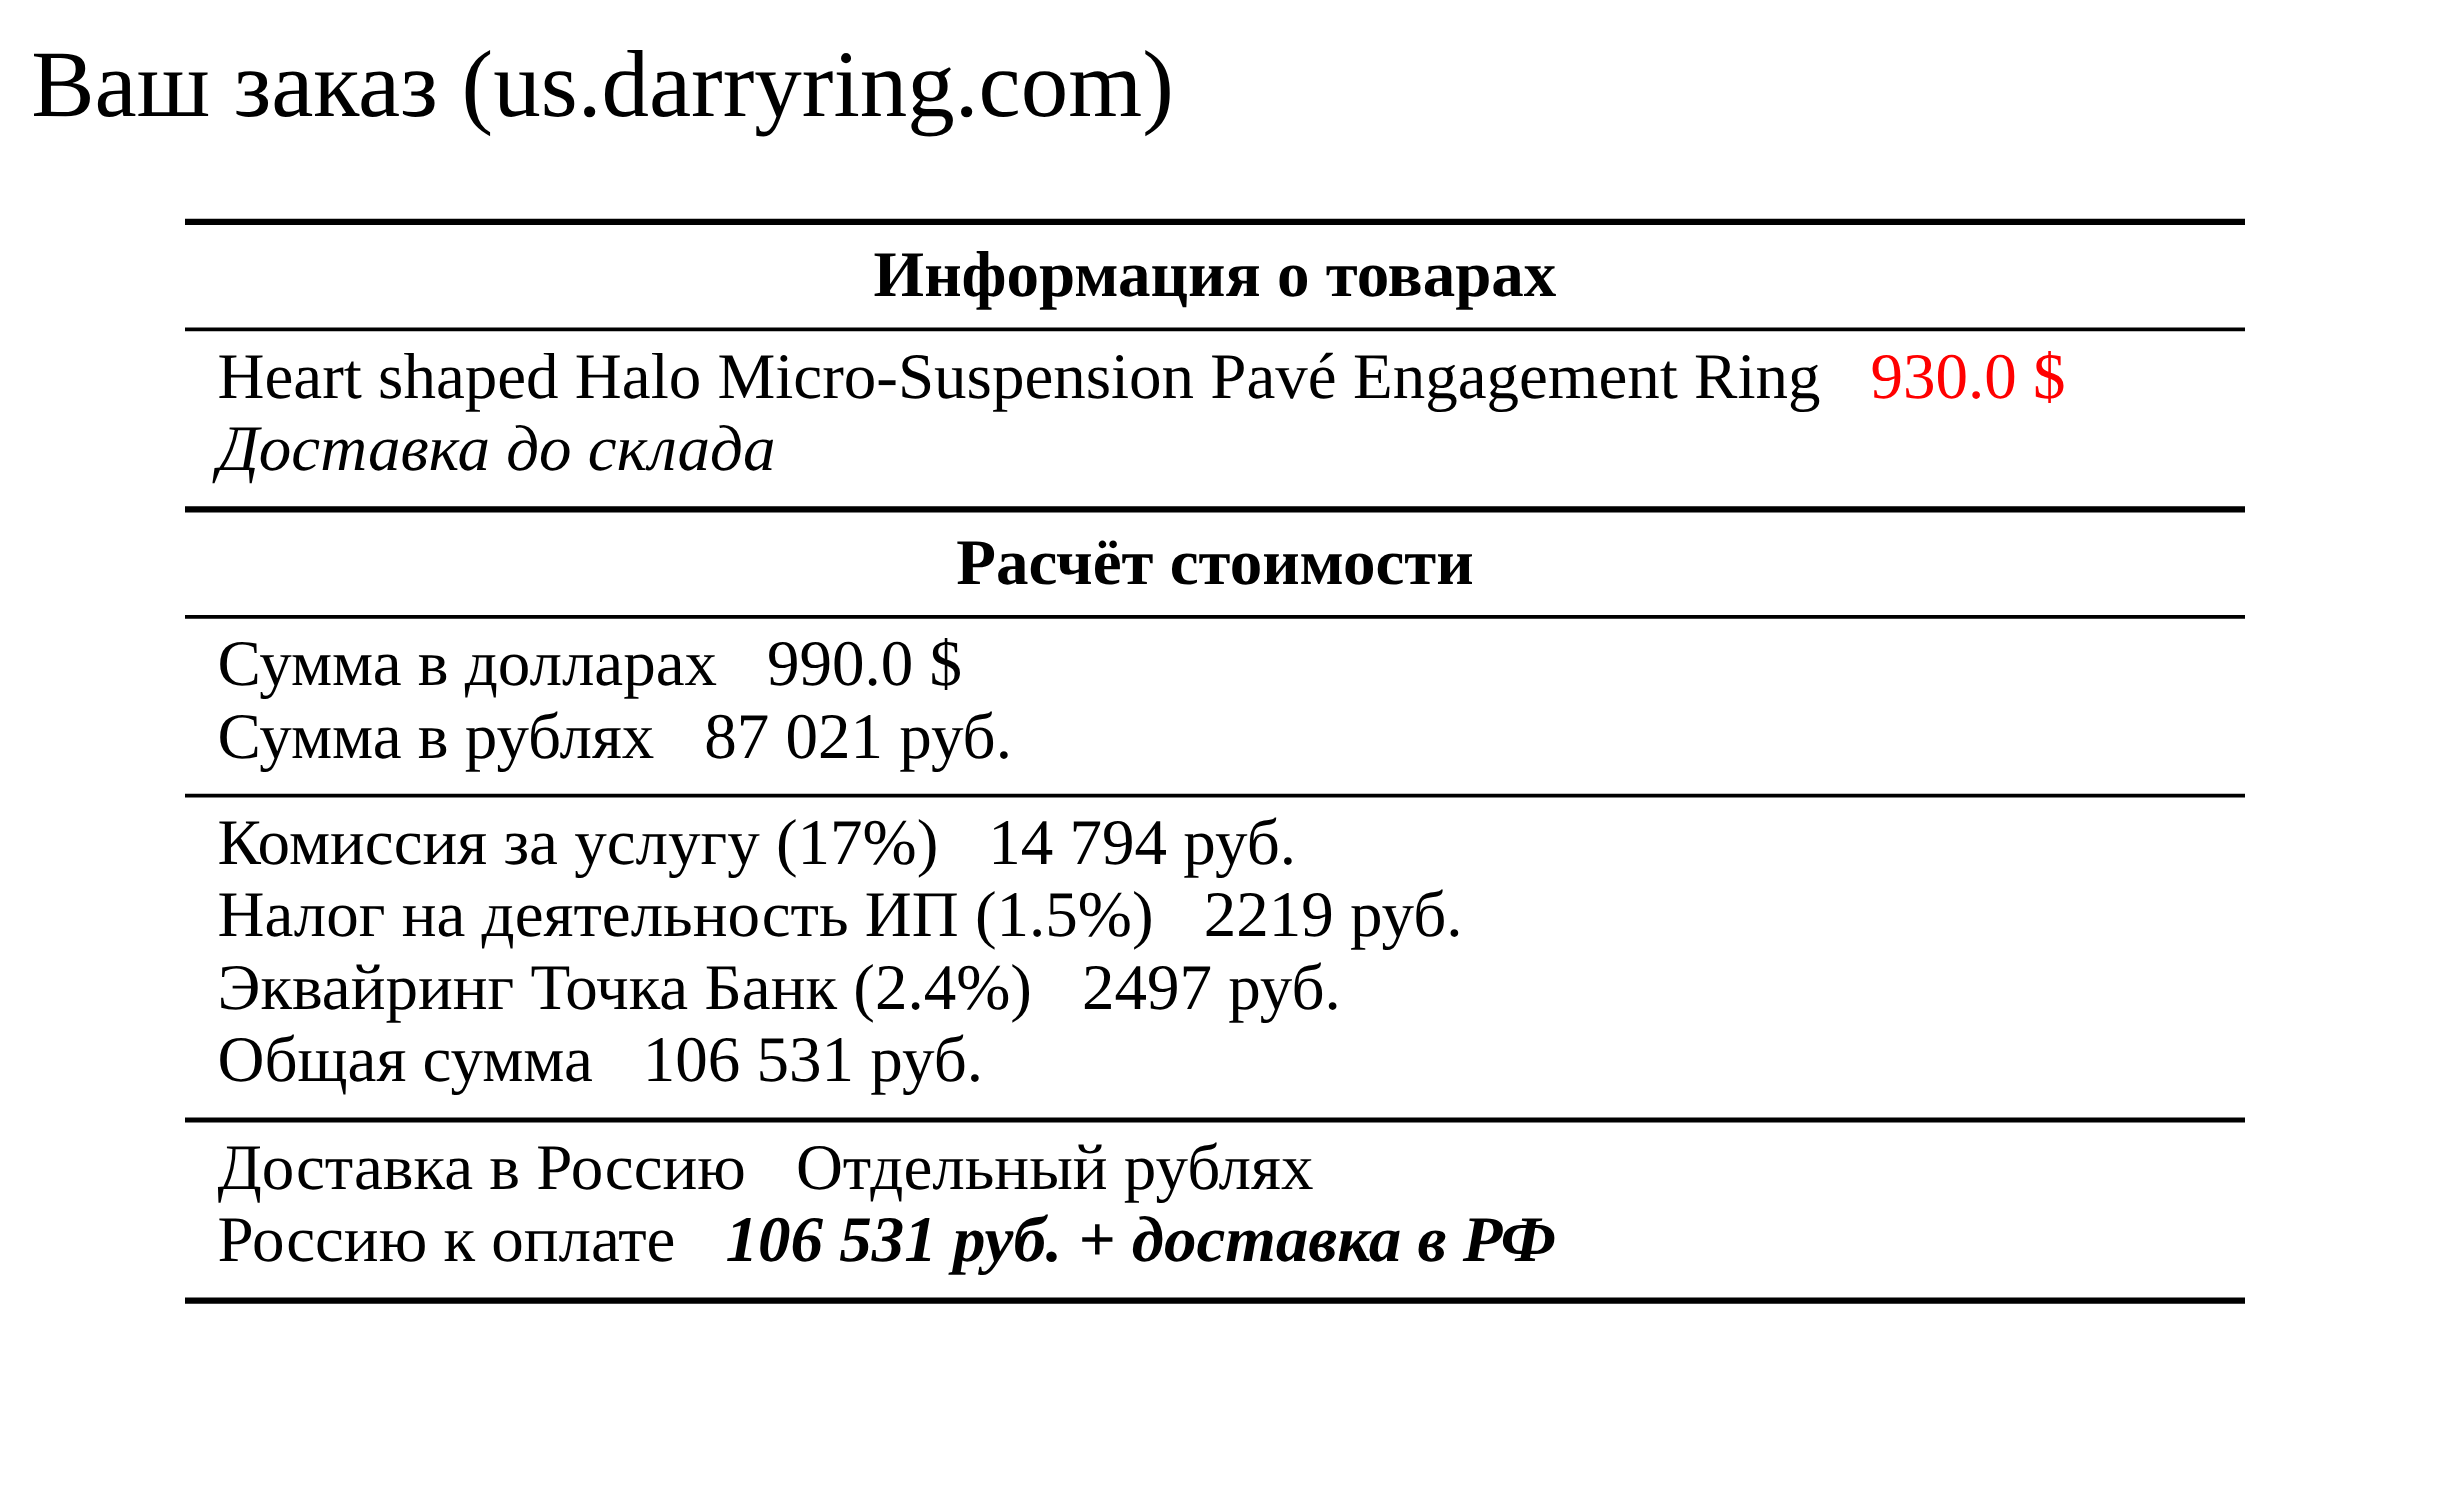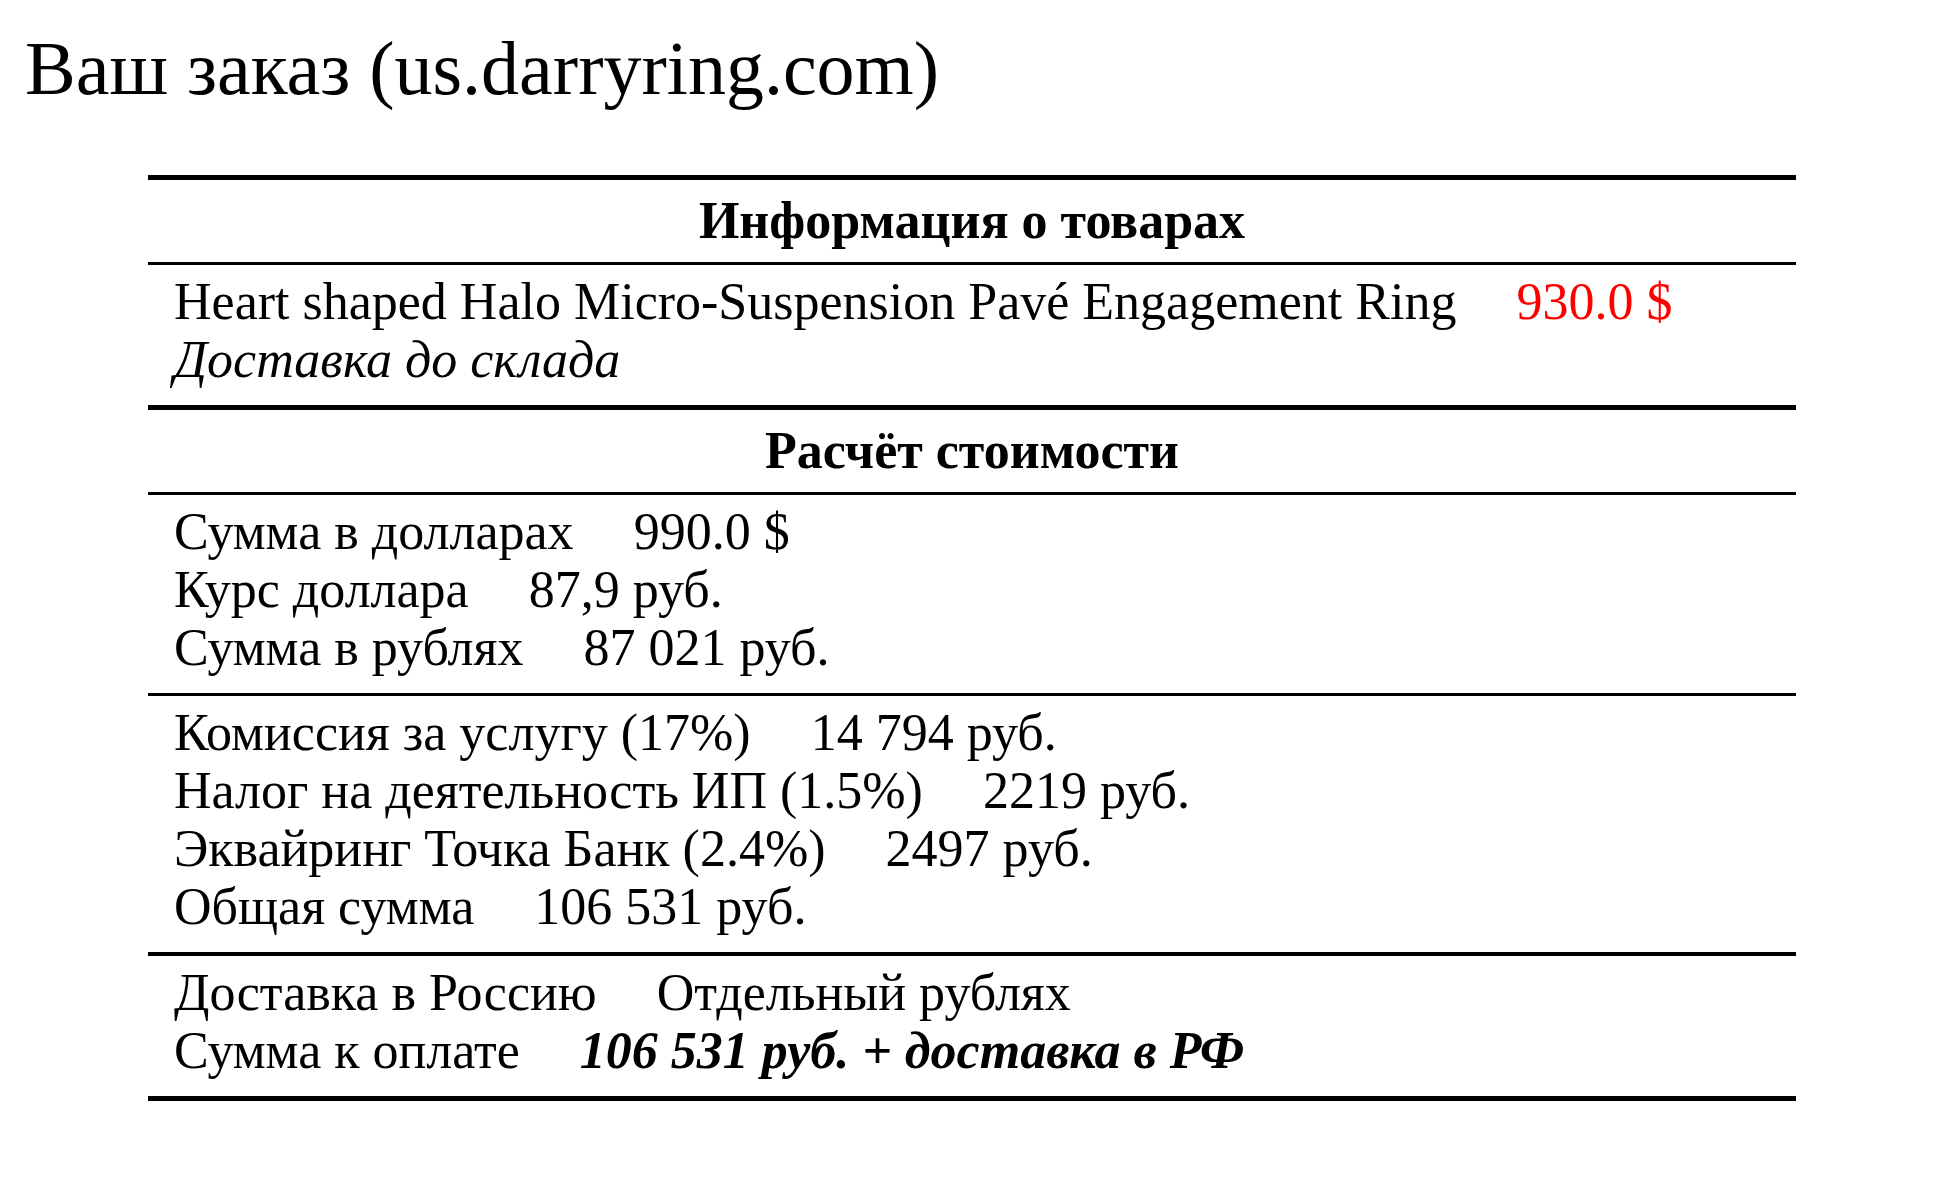--- a/index.html
+++ b/index.html
@@ -43,21 +43,21 @@
     padding: 12px 0;
     white-space: nowrap;
   }
   .row-group {
     padding: 8px 0 16px 0;
   }
   .row {
     display: flex;
     justify-content: space-between;
     align-items: baseline;
-    gap: 60px;
+    gap: 40px;
     font-size: 52px;
     line-height: 58px;
     padding: 0 32px 0 26px;
   }
   .row .label {
     white-space: nowrap;
     text-align: left;
   }
   .row .value {
     white-space: nowrap;
@@ -96,24 +96,20 @@
     <div class="section-header">Расчёт стоимости</div>
 
     <div class="rule rule-thin"></div>
 
     <div class="row-group">
         <div class="row">
           <span class="label">Сумма в долларах</span>
           <span class="value">990.0 $</span>
         </div>
         <div class="row">
-          <span class="label">Курс доллара</span>
-          <span class="value">87,9 руб.</span>
-        </div>
-        <div class="row">
           <span class="label">Сумма в рублях</span>
           <span class="value">87 021 руб.</span>
         </div>
       </div>
 
     <div class="rule rule-thin"></div>
 
     <div class="row-group">
         <div class="row">
           <span class="label">Комиссия за услугу (17%)</span>
@@ -134,21 +130,21 @@
       </div>
 
     <div class="rule rule-mid"></div>
 
     <div class="row-group">
         <div class="row">
           <span class="label">Доставка в Россию</span>
           <span class="value">Отдельный рублях</span>
         </div>
         <div class="row">
-          <span class="label">Сумма к оплате</span>
+          <span class="label">Россию к оплате</span>
           <span class="value bold">106 531 руб. + доставка в РФ</span>
         </div>
       </div>
 
     <div class="rule rule-bottom"></div>
 
   </div>
 </div>
 
 </body></html>

